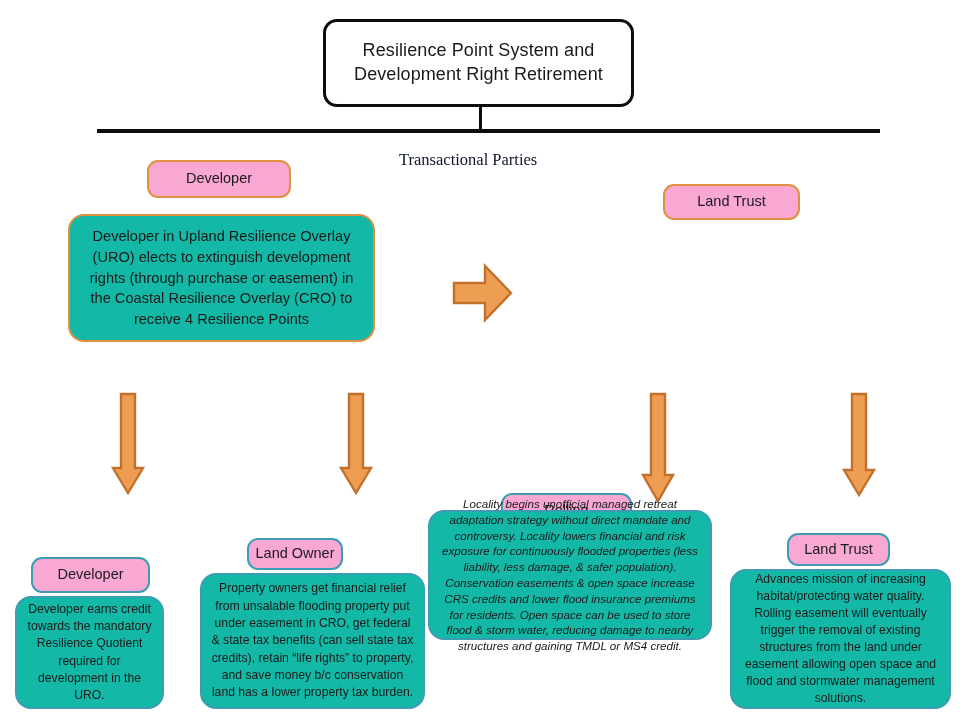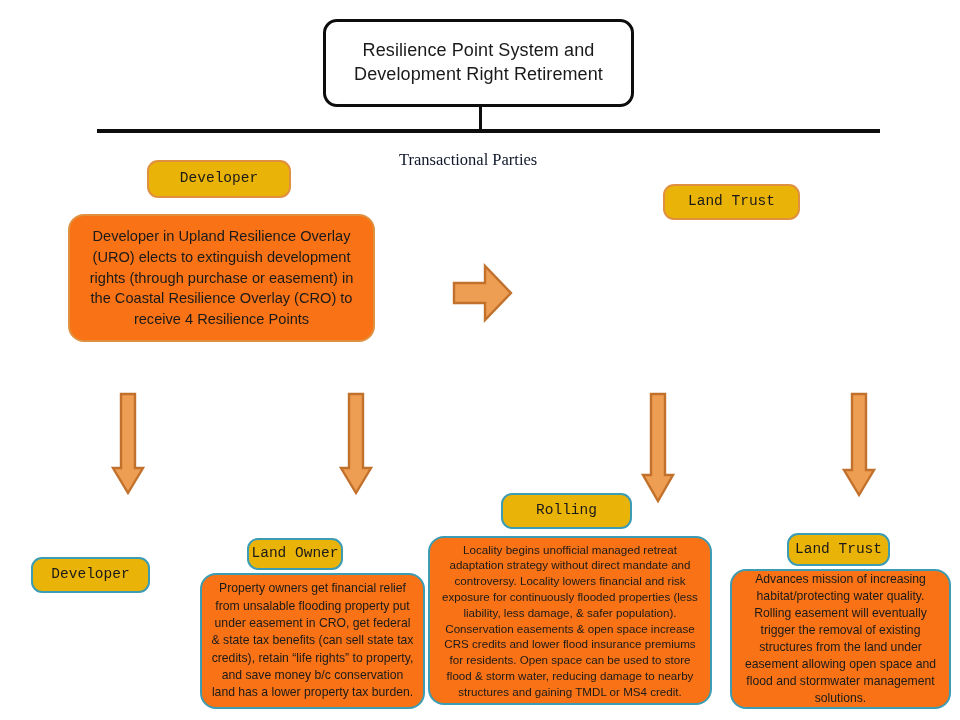--- a/index.html
+++ b/index.html
@@ -64,34 +64,33 @@
     white-space: nowrap;
     font-family: Liberation Serif, serif;
   }
   #cap-parties { left: 399px; top: 150px; }
   #cap-benef   { left: 379px; top: 355px; }
 
   
   .tag {
     position: absolute;
     box-sizing: border-box;
-    background: #eab308;
+    background: #f9a8d4;
     border-radius: 11px;
     display: flex;
     align-items: center;
     justify-content: center;
     text-align: right;
     font-size: 14.5px;
     line-height: 1.2;
-    font-family: Liberation Mono, monospace;
   }
   .body-box {
     position: absolute;
     box-sizing: border-box;
-    background: #f97316;
+    background: #14b8a6;
     border-radius: 16px;
     display: flex;
     align-items: center;
     justify-content: center;
     text-align: center;
     padding: 20px 9px;
   }
   .orange { border: 2.4px solid #E0913F; }
   .teal   { border: 2.4px solid #3C9CB4; }
 
@@ -115,22 +114,22 @@
   }
 
   #tag-landowner { left: 247px; top: 538px; width: 96px; height: 32px; }
   #box-landowner {
     left: 189px; top: 573px; width: 225px; height: 136px;
     font-size: 12.2px; line-height: 1.42; margin-left: 11px;
   }
 
   #tag-locality { left: 501px; top: 493px; width: 131px; height: 36px; }
   #box-locality {
-    left: 428px; top: 536px; width: 284px; height: 169px;
-    font-size: 11.6px; line-height: 1.36;
+    left: 428px; top: 510px; width: 284px; height: 130px;
+    font-size: 11.6px; line-height: 1.36; font-style: italic;
   }
 
   #tag-landtrust-bot { left: 787px; top: 533px; width: 103px; height: 33px; }
   #box-landtrust-bot {
     left: 730px; top: 569px; width: 221px; height: 140px;
     font-size: 12.2px; line-height: 1.4;
   }
 
   
   .arrow-svg { position: absolute; }
@@ -180,20 +179,23 @@
   <svg class="arrow-svg" id="arrow-d3" width="36" height="112" viewBox="0 0 36 112">
     <polygon points="11,2 25,2 25,83 33,83 18,109 3,83 11,83" fill="#EE9E52" stroke="#C1712C" stroke-width="2.4" stroke-linejoin="miter"></polygon>
   </svg>
   <svg class="arrow-svg" id="arrow-d4" width="36" height="106" viewBox="0 0 36 106">
     <polygon points="11,2 25,2 25,78 33,78 18,103 3,78 11,78" fill="#EE9E52" stroke="#C1712C" stroke-width="2.4" stroke-linejoin="miter"></polygon>
   </svg>
 
   <div class="tag teal" id="tag-developer-bot">
     <span>Developer</span>
   </div>
+  <div class="body-box teal" id="box-developer-bot">
+    <span>Developer earns credit towards the mandatory Resilience Quotient required for development in the URO.</span>
+  </div>
 
   <div class="tag teal" id="tag-landowner">
     <span>Land Owner</span>
   </div>
   <div class="body-box teal" id="box-landowner">
     <span>Property owners get financial relief from unsalable flooding property put under easement in CRO, get federal &amp; state tax benefits (can sell state tax credits), retain “life rights” to property, and save money b/c conservation land has a lower property tax burden.</span>
   </div>
 
   <div class="tag teal" id="tag-locality">
     <span>Rolling</span>

